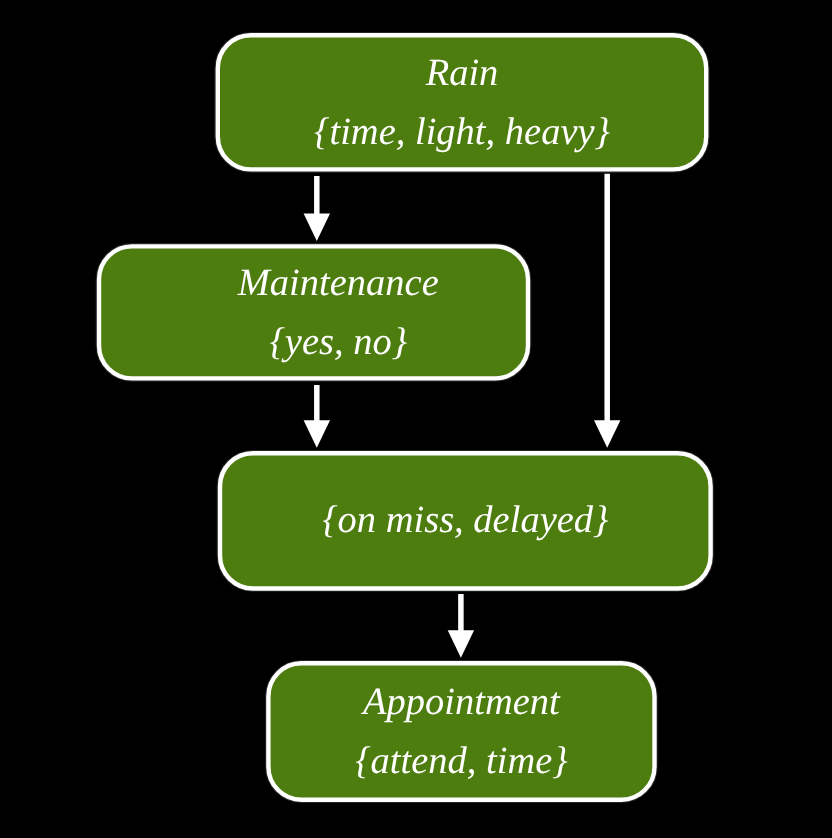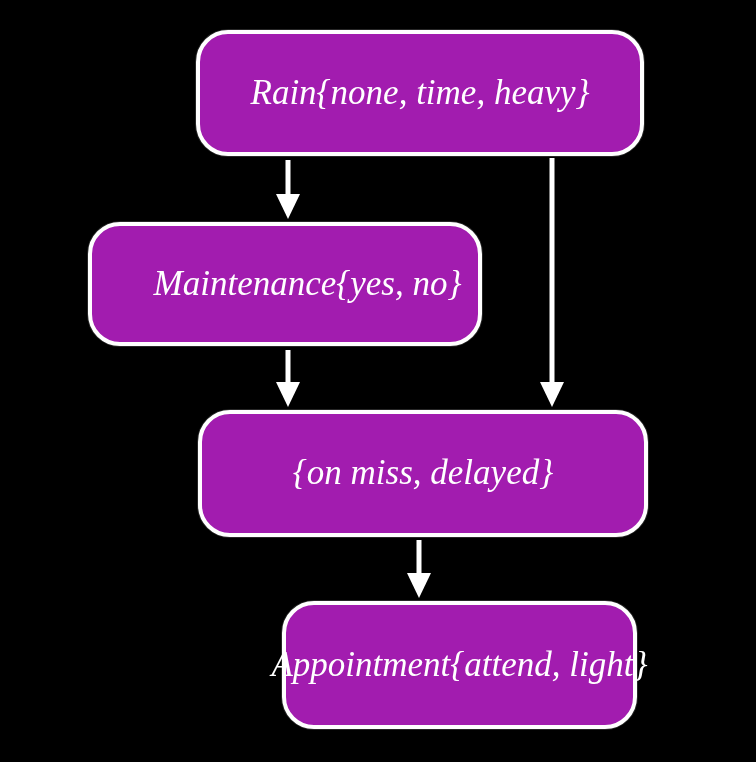--- a/index.html
+++ b/index.html
@@ -13,38 +13,39 @@
     height: 762px;
     background: #000000;
     overflow: hidden;
     font-family: "Liberation Serif", "DejaVu Serif", serif;
   }
   .node {
     position: absolute;
     box-sizing: border-box;
     border: 4px solid #ffffff;
     border-radius: 32px;
-    background: #a21caf;
+    background: #4d7c0f;
     color: #ffffff;
     display: flex;
+    flex-direction: column;
     align-items: center;
     justify-content: center;
     text-align: center;
     font-style: italic;
     font-size: 35px;
     line-height: 1.55;
     box-shadow: 0 0 0 1px rgba(255,255,255,0.15);
   }
   .node .label, .node .values {
     white-space: nowrap;
   }
   #node-rain         { left: 196px; top: 30px;  width: 448px; height: 126px; }
   #node-maintenance  { left: 88px;  top: 222px; width: 394px; height: 124px; padding-left: 45px; }
   #node-train        { left: 198px; top: 410px; width: 450px; height: 127px; }
-  #node-appointment  { left: 242px; top: 601px; width: 355px; height: 128px; margin-left: 40px; }
+  #node-appointment  { left: 242px; top: 601px; width: 355px; height: 128px; }
   svg.edges {
     position: absolute;
     left: 0;
     top: 0;
     pointer-events: none;
   }
   svg.edges line {
     stroke: #ffffff;
     stroke-width: 5;
   }
@@ -71,30 +72,30 @@
       <polygon points="276,382 300,382 288,407"></polygon>
     </g>
     <g>
       <line x1="419" y1="540" x2="419" y2="575"></line>
       <polygon points="407,573 431,573 419,598"></polygon>
     </g>
   </svg>
 
   <div class="node" id="node-rain">
     <span class="label">Rain</span>
-    <span class="values">{none, time, heavy}</span>
+    <span class="values">{time, light, heavy}</span>
   </div>
 
   <div class="node" id="node-maintenance">
     <span class="label">Maintenance</span>
     <span class="values">{yes, no}</span>
   </div>
 
   <div class="node" id="node-train">
     <span class="values">{on miss, delayed}</span>
   </div>
 
   <div class="node" id="node-appointment">
     <span class="label">Appointment</span>
-    <span class="values">{attend, light}</span>
+    <span class="values">{attend, time}</span>
   </div>
 
 </div>
 
 </body></html>

